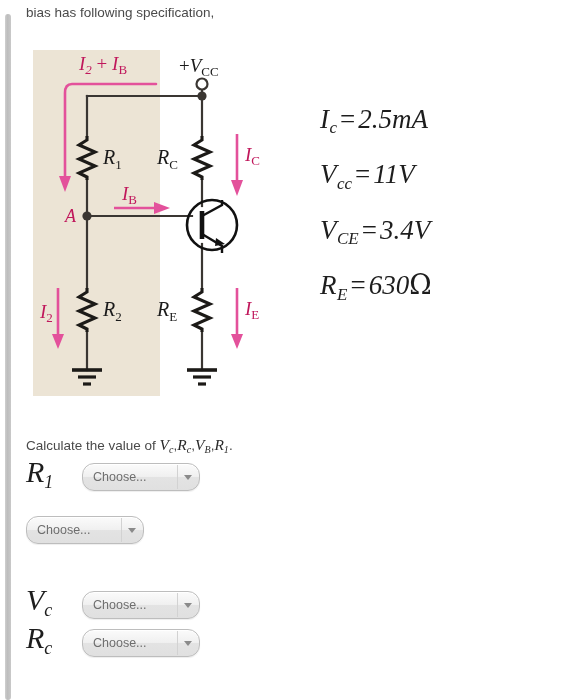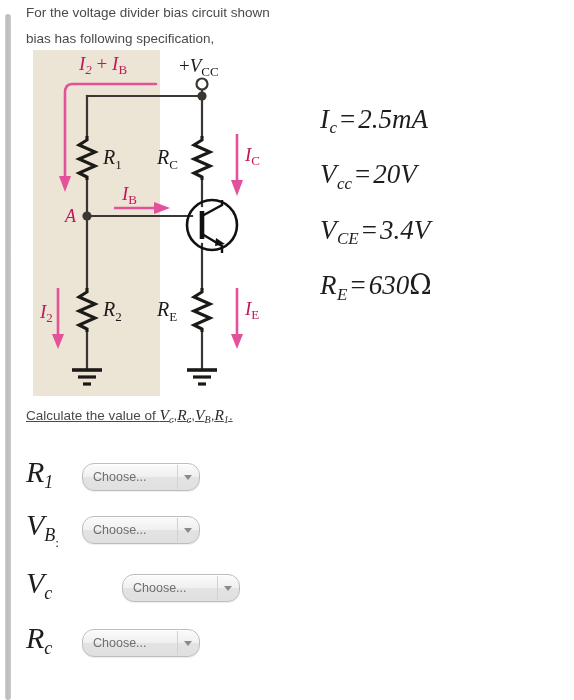--- a/index.html
+++ b/index.html
@@ -74,25 +74,24 @@
     font-style: normal;
     margin: 0 3px;
   }
   .eq .num { }
   .eq .ohm { font-style: normal; font-family: "DejaVu Serif", serif; }
 
   
   #calculate-line {
     position: absolute;
     left: 26px;
-    top: 406px;
+    top: 436px;
     font-size: 13.5px;
     color: #4a4a4a;
     white-space: nowrap;
-    text-decoration: underline;
   }
   #calculate-line .mathvar {
     font-family: "Liberation Serif", serif;
     font-style: italic;
     font-size: 15.5px;
     color: #2a2a2a;
   }
   #calculate-line .mathvar sub {
     font-size: 0.65em;
     vertical-align: -0.3em;
@@ -101,21 +100,21 @@
   
   .answer-row {
     position: absolute;
     left: 26px;
     display: flex;
     align-items: center;
     height: 44px;
   }
   #answer-row-0 { top: 455px; }
   #answer-row-1 { top: 508px; }
-  #answer-row-2 { top: 566px; gap: 40px; }
+  #answer-row-2 { top: 583px; }
   #answer-row-3 { top: 621px; }
 
   .answer-label {
     font-family: "Liberation Serif", serif;
     font-style: italic;
     font-size: 30px;
     color: #1d1d1d;
     width: 56px;
     display: inline-block;
     line-height: 1;
@@ -166,21 +165,20 @@
     border-right: 4px solid transparent;
     border-top: 5px solid #8a8a8a;
   }
 </style>
 </head>
 <body>
 
 <div id="scroll-rail"></div>
 
 <div id="question-text">
-  <span class="ln">For the voltage divider bias circuit shown</span>
   <span class="ln">bias has following specification,</span>
 </div>
 
 <div id="circuit-figure">
   <svg width="250" height="350" viewBox="0 0 250 350" xmlns="http://www.w3.org/2000/svg">
 
     <rect x="7" y="2" width="127" height="346" fill="#ece4d5"></rect>
 
     <g stroke="#3a3632" stroke-width="2.2" fill="none" stroke-linecap="square">
 
@@ -310,21 +308,21 @@
       <text x="39" y="174" font-size="18" fill="#c0175b">A</text>
     </g>
   </svg>
 </div>
 
 <div id="equations">
   <div class="eq">
     <span>I</span><sub>c</sub><span class="op">=</span><span class="num">2.5</span><span class="num">mA</span>
   </div>
   <div class="eq">
-    <span>V</span><sub>cc</sub><span class="op">=</span><span class="num">20</span><span class="num">V</span>
+    <span>V</span><sub>cc</sub><span class="op">=</span><span class="num">11</span><span class="num">V</span>
   </div>
   <div class="eq">
     <span>V</span><sub>CE</sub><span class="op">=</span><span class="num">3.4</span><span class="num">V</span>
   </div>
   <div class="eq">
     <span>R</span><sub>E</sub><span class="op">=</span><span class="num">630</span><span class="ohm">Ω</span>
   </div>
 </div>
 
 <div id="calculate-line">
@@ -334,21 +332,20 @@
 <div class="answer-row" id="answer-row-0">
   <span class="answer-label"><span>R</span><sub>1</sub><span class="tail"></span></span>
   <span class="choose-select">
     <span>Choose...</span>
     <span class="sel-sep"></span>
     <span class="caret"></span>
   </span>
 </div>
 
 <div class="answer-row" id="answer-row-1">
-  <span class="answer-label"><span>V</span><sub>B</sub><span class="tail">:</span></span>
   <span class="choose-select">
     <span>Choose...</span>
     <span class="sel-sep"></span>
     <span class="caret"></span>
   </span>
 </div>
 
 <div class="answer-row" id="answer-row-2">
   <span class="answer-label"><span>V</span><sub>c</sub><span class="tail"></span></span>
   <span class="choose-select">

